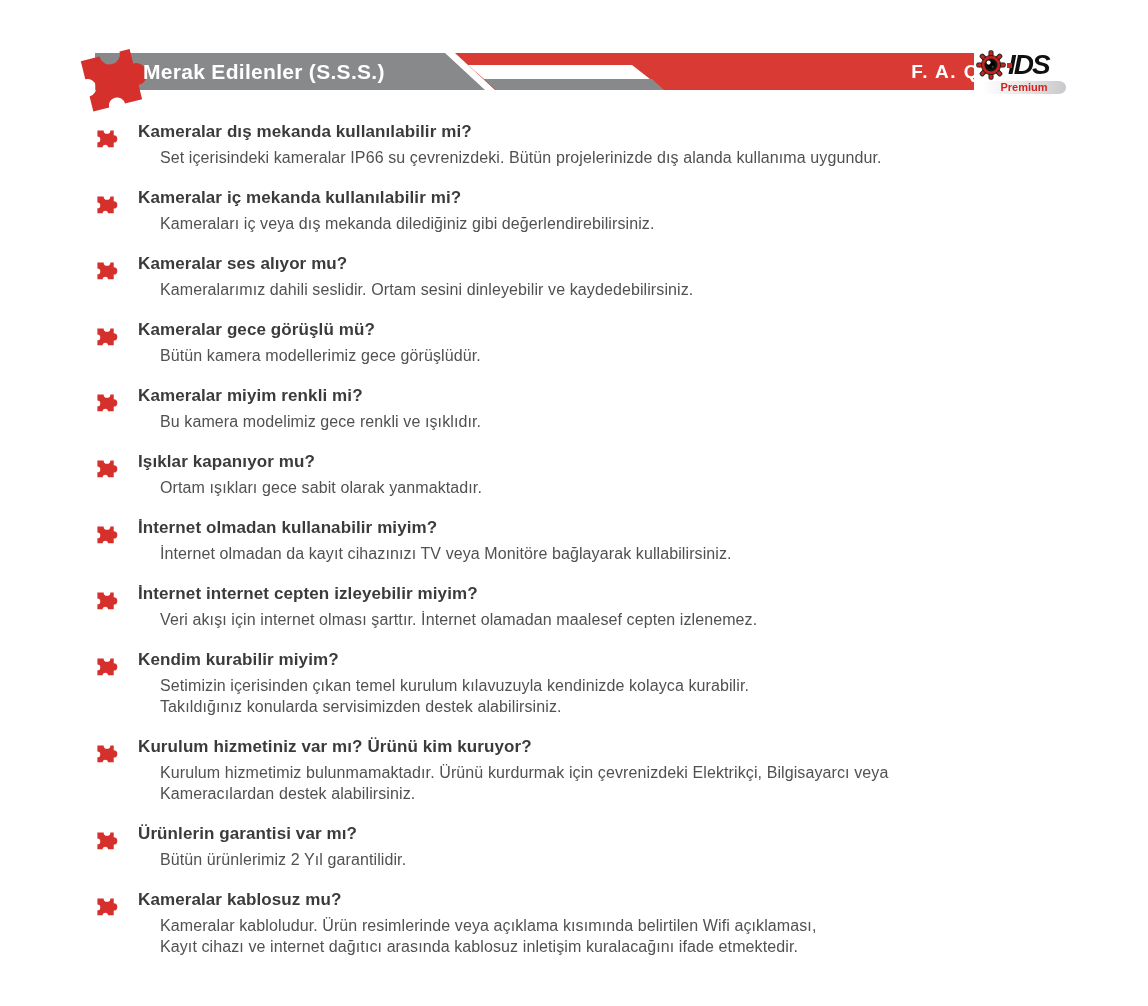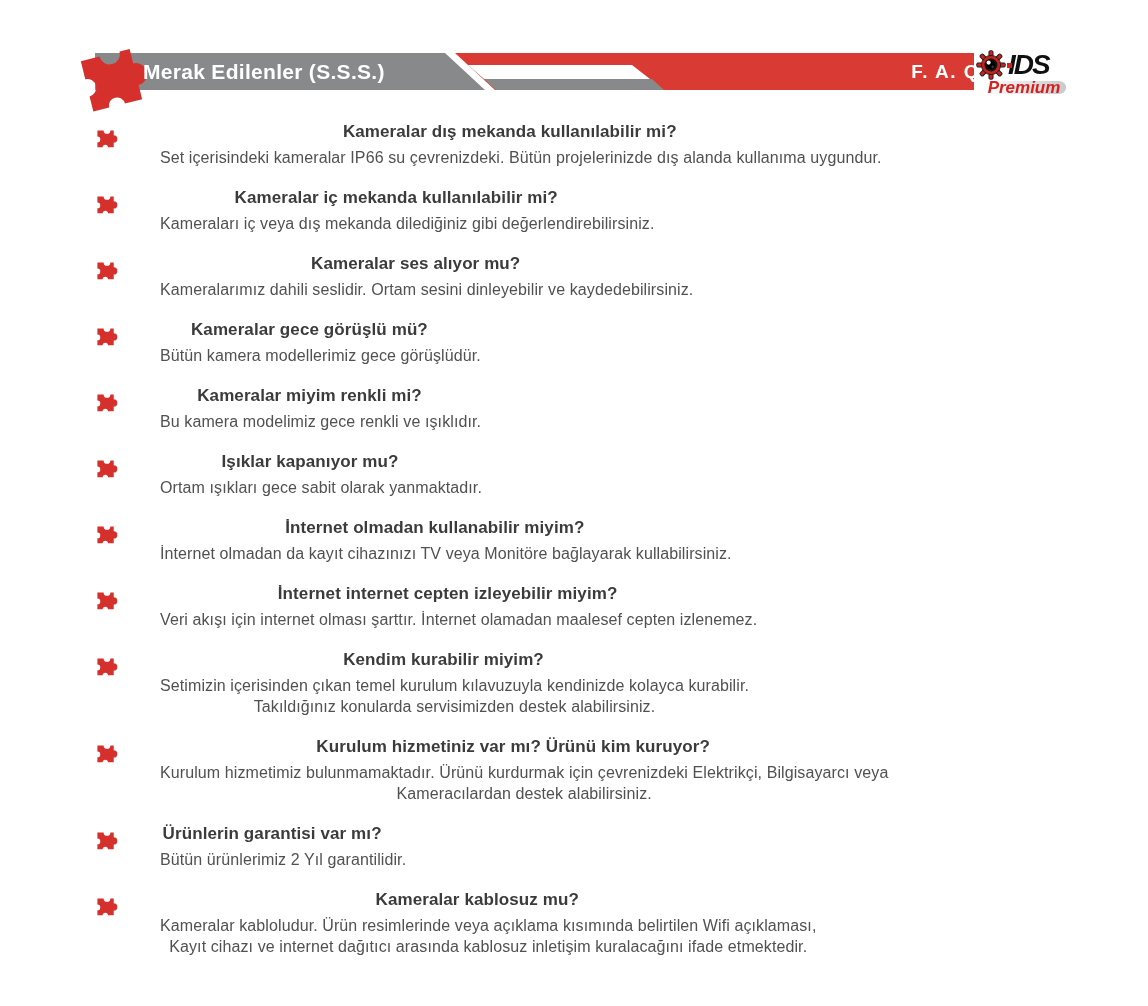--- a/index.html
+++ b/index.html
@@ -35,26 +35,26 @@
   
   .logo { position:absolute; left:974px; top:-6px; width:94px; height:49px;
           background:#ffffff; border-radius:5px; padding:1px 3px 0 2px; }
   .logo-top { display:flex; align-items:center; height:33px; }
   .gear { width:30px; height:30px; flex:0 0 30px; }
   .logo-name { position:relative; font-size:28px; font-weight:bold; font-style:italic;
                color:#101010; letter-spacing:-2px; line-height:30px; padding-left:2px; }
   .logo-dot { position:absolute; left:1px; top:13px; width:5px; height:5px; background:#d5221e; }
   .logo-strip { margin-left:6px; width:84px; height:13px; border-radius:7px/6px;
                 background:linear-gradient(90deg,#ffffff 0%,#e9e9ea 45%,#c9c9cb 100%);
-                text-align:center; font-size:17px; line-height:13px; font-weight:bold;
-                font-style:italic; color:#d5221e; }
+                text-align:center; font-size:11px; line-height:13px; font-weight:bold;
+                color:#d5221e; }
 
   
   .faq-list { position:absolute; left:95px; top:122px; width:1020px; }
-  .faq-item { display:flex; align-items:flex-start; margin-bottom:20px;text-align:center; }
+  .faq-item { display:flex; align-items:flex-start; margin-bottom:20px; }
   .puzzle-small { width:24px; height:29px; flex:0 0 24px; margin-top:0; }
   .qa { padding-left:19px; }
   .q { font-size:17px; font-weight:bold; color:#3b3b3c; line-height:20px; letter-spacing:.1px; }
   .a-block { margin-left:22px; margin-top:5px; }
   .a { font-size:16px; color:#515154; line-height:21px; white-space:nowrap; letter-spacing:.1px; }
 </style>
 </head>
 <body>
 
 <svg width="0" height="0" style="position:absolute">

